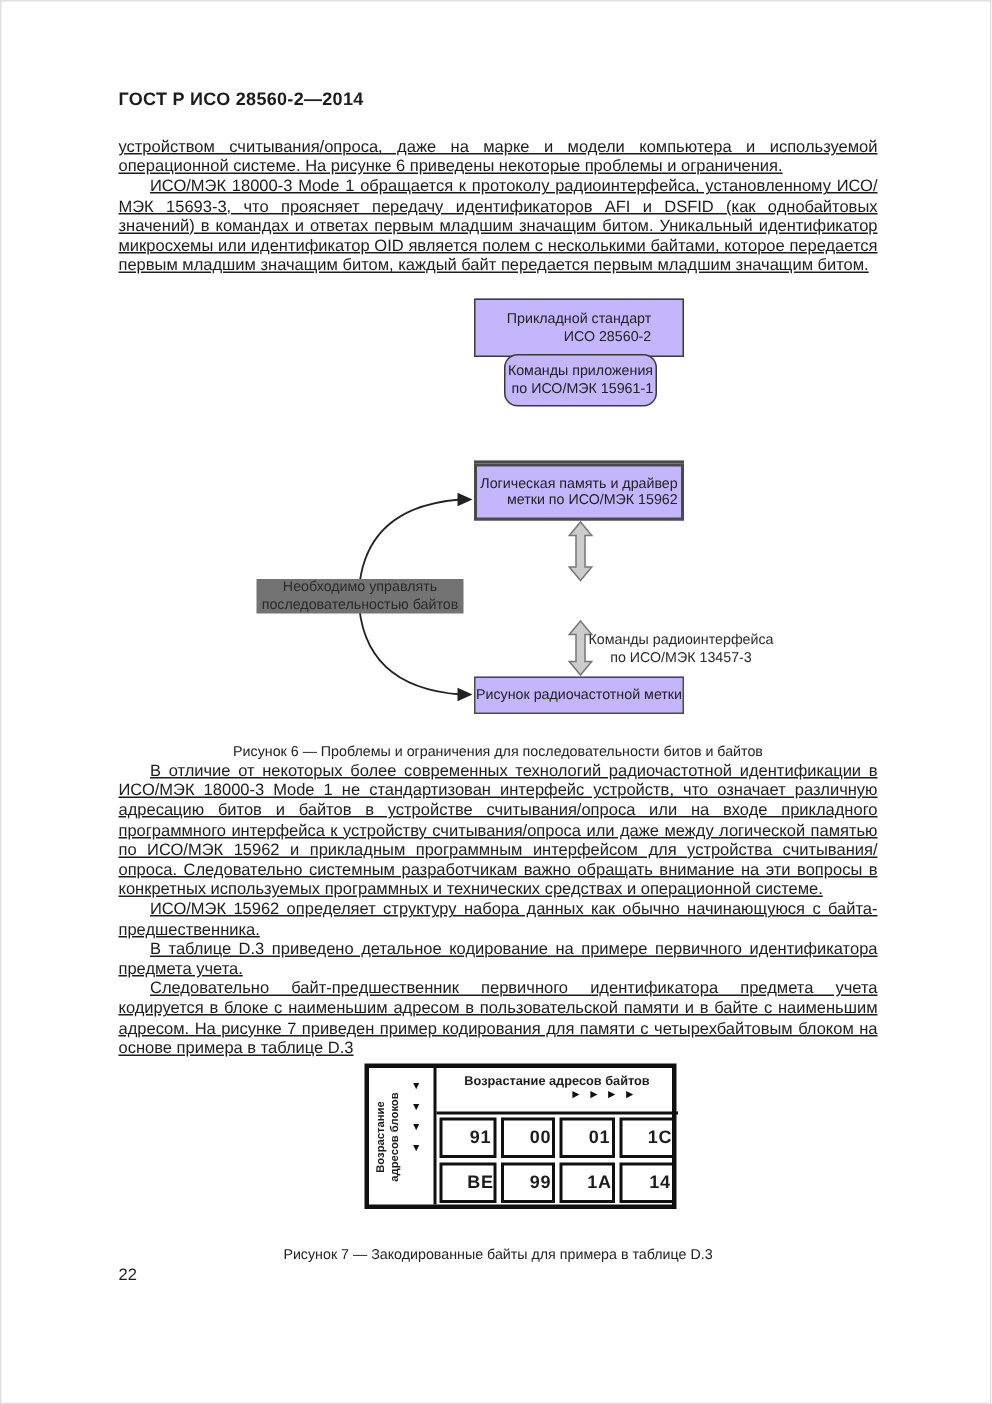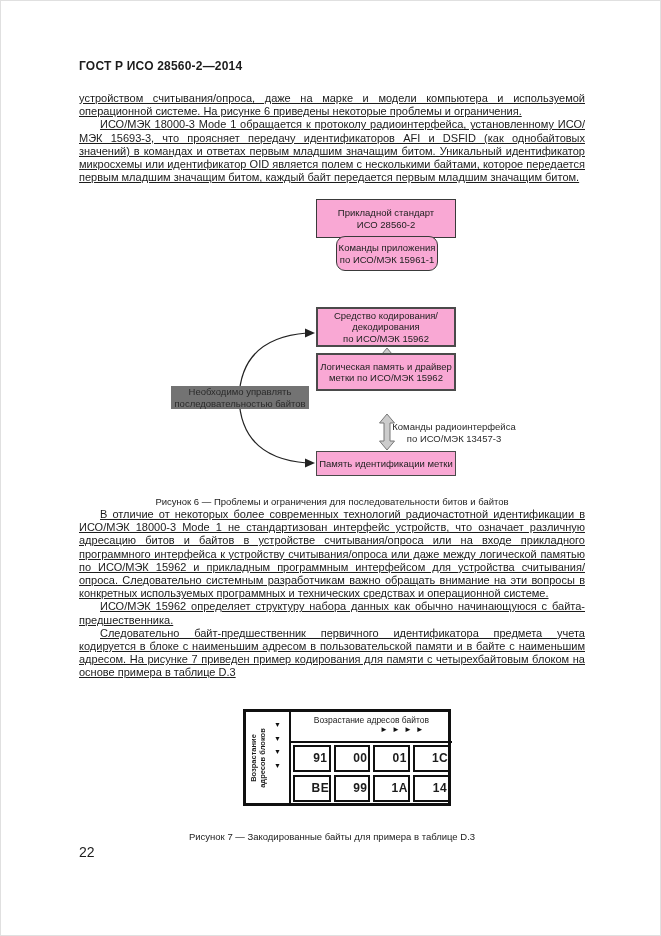--- a/index.html
+++ b/index.html
@@ -23,29 +23,29 @@
   }
   .tb1{top:91px;}
   .tb2{top:507px;}
   .para{margin:0;text-indent:21px;}
   .para.no-indent{text-indent:0;}
   .fig6{
     position:absolute;left:0;top:195px;width:661px;height:288px;
   }
   .fig6 svg.overlay{position:absolute;left:0;top:0;z-index:1;}
   .fbox{
-    position:absolute;background:#f9a8d4;box-sizing:border-box;
+    position:absolute;background:#c4b5fd;box-sizing:border-box;
     display:flex;align-items:center;justify-content:center;
-    text-align:center;font-size:9.5px;line-height:11.5px;
+    text-align:right;font-size:9.5px;line-height:11.5px;
     white-space:pre-line;z-index:2;color:#222;
   }
   .fbox.b1{left:315px;top:3px;width:140px;height:39px;border:1px solid #3a3a3a;}
   .fbox.b2{left:335px;top:40px;width:102px;height:35px;border:1px solid #3a3a3a;border-radius:9px;z-index:3;}
   .fbox.b3{left:315px;top:75px;width:140px;height:40px;border:2px solid #4a4a4a;margin-top:36px;}
-  .fbox.b4{left:315px;top:113px;width:140px;height:38px;border:2px solid #4a4a4a;margin-top:44px;}
+  .fbox.b4{left:315px;top:113px;width:140px;height:38px;border:2px solid #4a4a4a;}
   .fbox.b5{left:315px;top:192px;width:140px;height:25px;border:1.5px solid #4a4a4a;}
   .fbox.b6{left:315px;top:255px;width:140px;height:25px;border:1.5px solid #4a4a4a;}
   .flabel{
     position:absolute;text-align:center;font-size:9.5px;line-height:11.5px;
     white-space:pre-line;z-index:2;color:#2a2a2a;
   }
   .flabel.l1{left:388px;top:160px;width:112px;}
   .flabel.l2{left:388px;top:225px;width:130px;}
   .flabel.note{left:170px;top:190px;width:138px;background:#737373;z-index:3;}
   .caption{
@@ -69,34 +69,34 @@
   }
   .f7-vtris{
     position:absolute;left:28px;top:9px;display:flex;flex-direction:column;gap:6.5px;
     font-size:7px;line-height:7px;color:#101010;
   }
   .f7-right{flex:1;display:flex;flex-direction:column;box-sizing:border-box;}
   .f7-colhead{
     height:31px;border-bottom:2px solid #101010;box-sizing:border-box;flex:none;
     padding-top:3px;
   }
-  .f7-colhead .t{display:block;text-align:center;font-size:8.5px;font-weight:normal;line-height:10px;}
+  .f7-colhead .t{display:block;text-align:center;font-size:8.5px;font-weight:bold;line-height:10px;}
   .f7-htris{
     display:block;text-align:right;padding-right:24px;
     font-size:8px;line-height:10px;letter-spacing:4px;color:#101010;font-weight:bold;
   }
   .f7-cells{
     flex:1;display:grid;grid-template-columns:repeat(4,1fr);grid-template-rows:1fr 1fr;
   }
   .f7-cell{
     margin:1.5px;border:2px solid #101010;display:flex;align-items:center;justify-content:center;
     font-size:12px;font-weight:bold;letter-spacing:.5px;padding-left:17px;
   }
   .page-number{
-    position:absolute;left:78px;top:843px;font-size:14px;
+    position:absolute;left:78px;top:843px;font-size:11px;
   }
 </style>
 </head>
 <body>
 
 <div class="page">
 
   <div class="doc-header">ГОСТ Р ИСО 28560-2—2014</div>
 
   <div class="textblock tb1">
@@ -119,32 +119,33 @@
     </svg>
     <div class="fbox b1">Прикладной стандарт
 ИСО 28560-2</div>
     <div class="fbox b2">Команды приложения
 по ИСО/МЭК 15961-1</div>
     <div class="fbox b3">Средство кодирования/
 декодирования
 по ИСО/МЭК 15962</div>
     <div class="fbox b4">Логическая память и драйвер
 метки по ИСО/МЭК 15962</div>
-    <div class="fbox b6">Память идентификации метки</div>
+    <div class="fbox b6">Рисунок радиочастотной метки</div>
     <div class="flabel l2">Команды радиоинтерфейса
 по ИСО/МЭК 13457-3</div>
     <div class="flabel note">Необходимо управлять
 последовательностью байтов</div>
   </div>
 
   <div class="caption cap6">Рисунок 6 — Проблемы и ограничения для последовательности битов и байтов</div>
 
   <div class="textblock tb2">
     <p class="para">В отличие от некоторых более современных технологий радиочастотной идентификации в ИСО/МЭК 18000-3 Mode 1 не стандартизован интерфейс устройств, что означает различную адресацию битов и байтов в устройстве считывания/опроса или на входе прикладного программного интерфейса к устройству считывания/опроса или даже между логической памятью по ИСО/МЭК 15962 и прикладным программным интерфейсом для устройства считывания/опроса. Следовательно системным разработчикам важно обращать внимание на эти вопросы в конкретных используемых программных и технических средствах и операционной системе.</p>
     <p class="para">ИСО/МЭК 15962 определяет структуру набора данных как обычно начинающуюся с байта-предшественника.</p>
+    <p class="para">В таблице D.3 приведено детальное кодирование на примере первичного идентификатора предмета учета.</p>
     <p class="para">Следовательно байт-предшественник первичного идентификатора предмета учета кодируется в блоке с наименьшим адресом в пользовательской памяти и в байте с наименьшим адресом. На рисунке 7 приведен пример кодирования для памяти с четырехбайтовым блоком на основе примера в таблице D.3</p>
   </div>
 
   <div class="fig7">
     <div class="f7-left">
       <div class="f7-vtext">
         <span>Возрастание</span><br>
         <span>адресов блоков</span>
       </div>
       <div class="f7-vtris">

